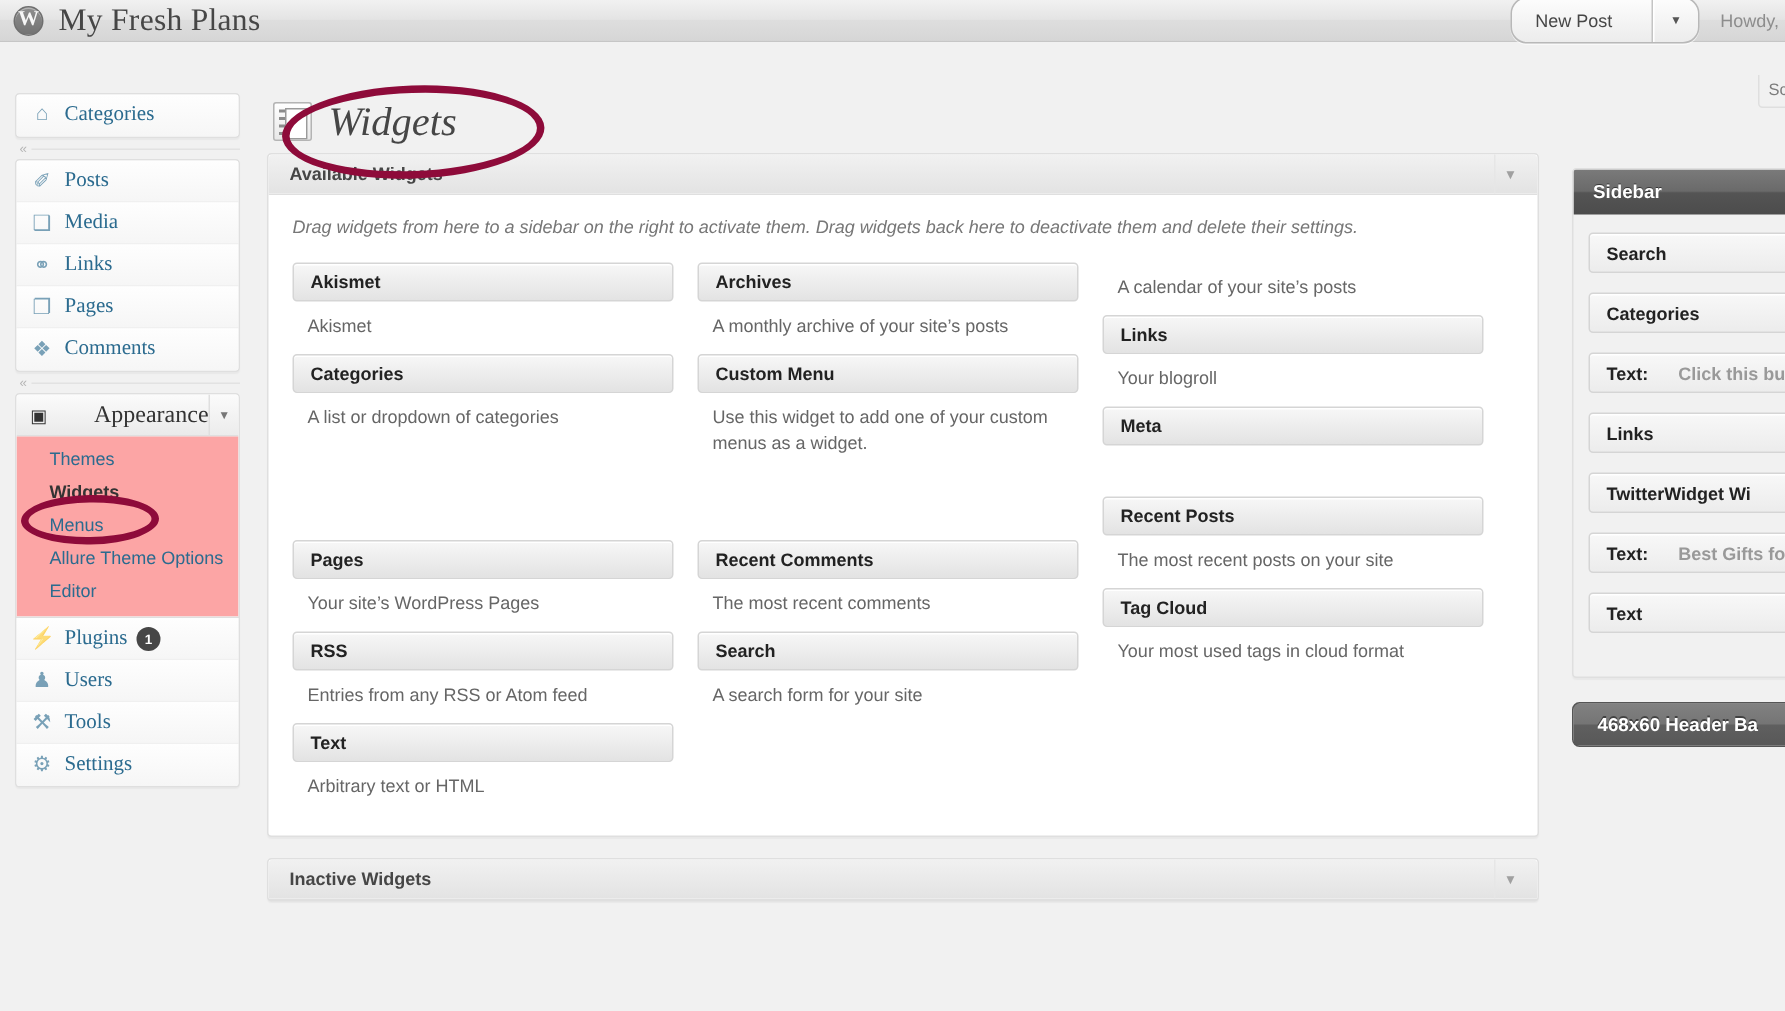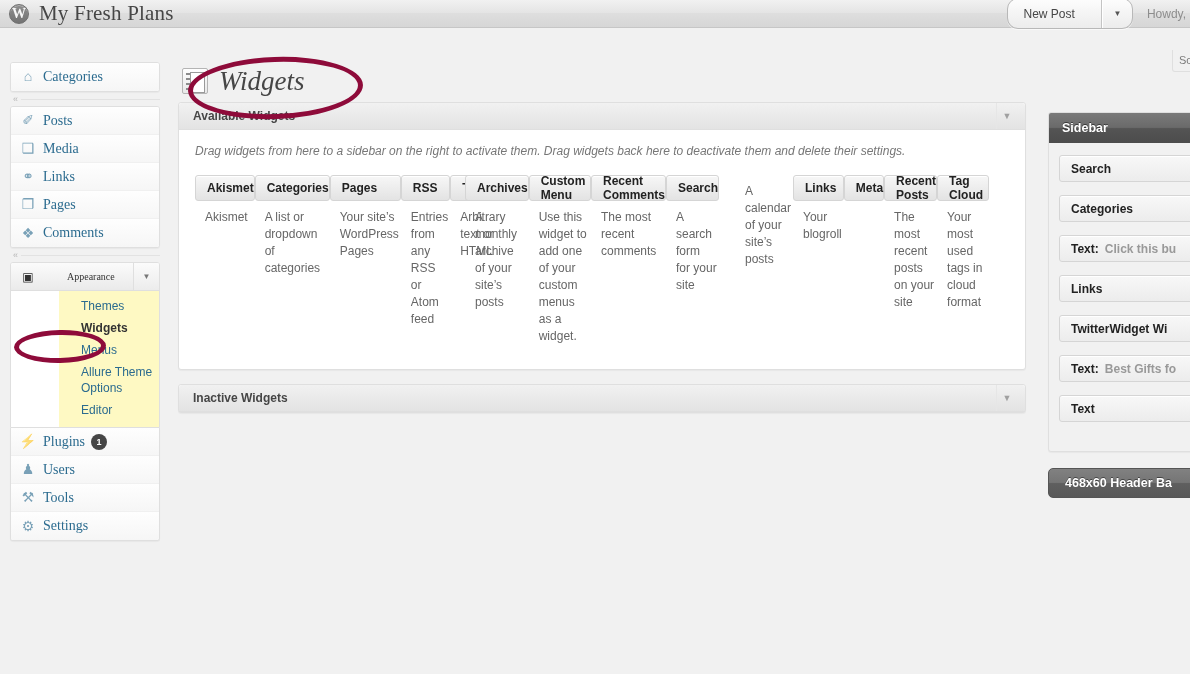--- a/index.html
+++ b/index.html
@@ -157,34 +157,34 @@
     display: flex; align-items: center;
     height: 28px;
     background: linear-gradient(to bottom, #fbfbfb, #eaeaea);
     border-bottom: 1px solid #dfdfdf;
     padding-left: 8px;
     cursor: pointer;
   }
   #appearance-head .mi-icon { width: 18px; height: 16px; margin-right: 6px; display:inline-flex; align-items:center; justify-content:center;}
   #appearance-head .mi-label {
     font-family: "Liberation Serif", serif;
-    font-size: 10px;
+    font-size: 16px;
     color: #333;
     font-weight: normal;
     margin-left: 24px;
   }
   #appearance-toggle {
     margin-left: auto;
     width: 26px; height: 27px;
     border-left: 1px solid #dfdfdf;
     background: linear-gradient(to bottom, #fbfbfb, #ececec);
     display: flex; align-items: center; justify-content: center;
     font-size: 8px; color: #777;
   }
-  .submenu { background: #fef9c3; padding: 4px 0 6px 0; margin-left: 48px; }
+  .submenu { background: #fca5a5; padding: 4px 0 6px 0; }
   .submenu-item {
     padding: 3px 0 3px 22px;
     font-size: 12px;
     color: #2b6b8f;
     cursor: pointer;
     line-height: 16px;
   }
   .submenu-item.current { color: #333; font-weight: bold; }
 
   .badge-count {
@@ -279,21 +279,21 @@
     max-width: 775px;
   }
 
   
   .widget-grid {
     display: grid;
     grid-template-columns: repeat(3, 254px);
     column-gap: 16px;
     align-items: start;
   }
-  .wcol { display: flex; }
+  .wcol { display: flex; flex-direction: column; }
   .widget-block { margin-bottom: 10px; }
   .widget-bar {
     height: 26px;
     border: 1px solid #d5d5d5;
     border-radius: 3px;
     background: linear-gradient(to bottom, #f7f7f7 0%, #ededed 50%, #e3e3e3 100%);
     display: flex; align-items: center;
     padding-left: 11px;
     font-size: 12px; font-weight: bold;
     color: #222;
@@ -341,21 +341,21 @@
     margin-bottom: 13px;
     font-size: 12px;
     color: #222;
     white-space: nowrap;
     overflow: hidden;
     cursor: move;
     box-shadow: inset 0 1px 0 #fff;
   }
   .sb-widget .sbw-name { font-weight: bold; }
   .sb-widget .sbw-sep { font-weight: bold; }
-  .sb-widget .sbw-sub { color: #999; font-weight: bold; margin-left: 6px; }
+  .sb-widget .sbw-sub { color: #999; font-weight: bold; margin-left: 20px; }
 
   .header-banner-box {
     height: 30px;
     border-radius: 5px;
     background: linear-gradient(to bottom, #818181 0%, #757575 48%, #5f5f5f 52%, #585858 100%);
     border: 1px solid #555;
     display: flex; align-items: center;
     padding-left: 16px;
     color: #fff;
     font-size: 12.5px; font-weight: bold;

